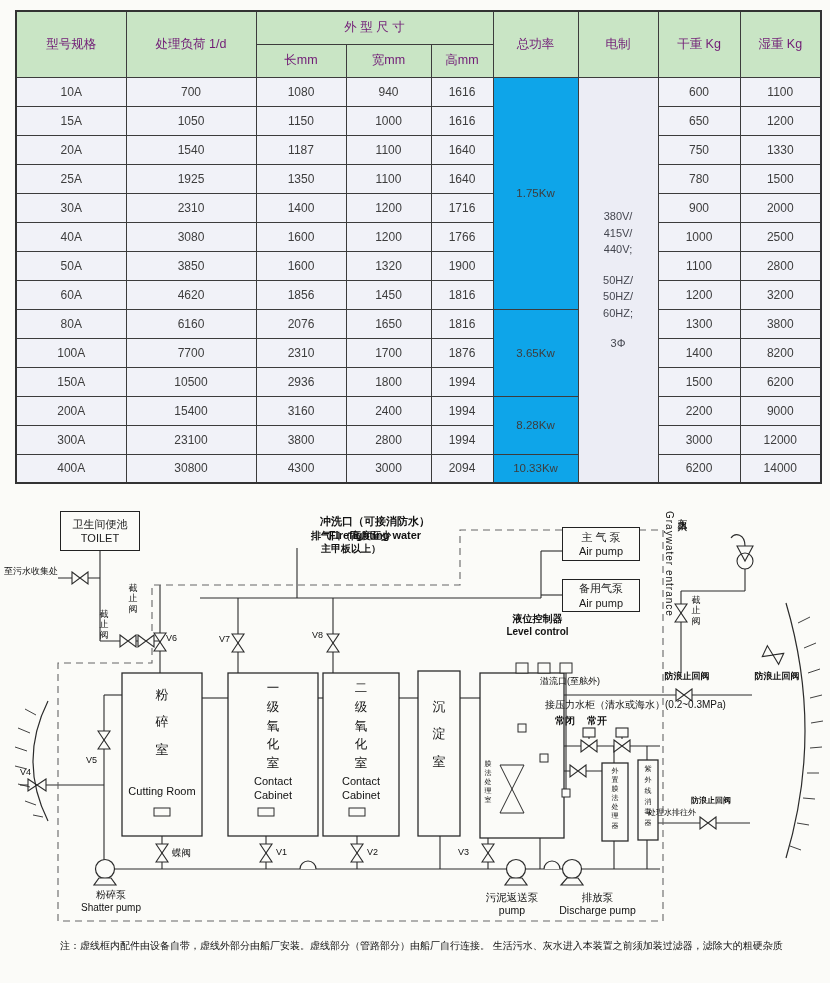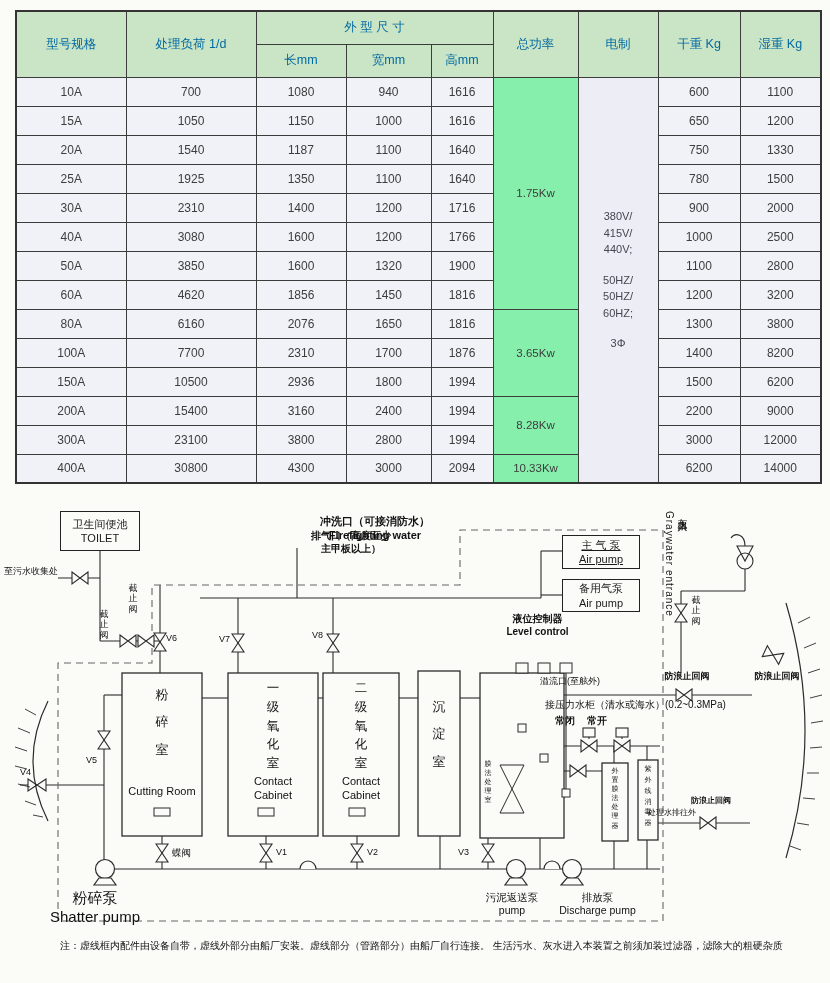--- a/index.html
+++ b/index.html
@@ -3,25 +3,25 @@
 <meta charset="utf-8">
 <style>
   html,body{margin:0;padding:0;background:#e8e8e4;}
   .page{width:830px;height:983px;background:#fbfbf8;position:relative;overflow:hidden;
         font-family:"Liberation Sans","DejaVu Sans",sans-serif;color:#1a1a1a;margin:0 auto;}
   
   table.spec{border-collapse:collapse;position:absolute;left:15px;top:10px;width:805px;
              table-layout:fixed;border:2px solid #333;}
   .spec th,.spec td{border:1px solid #3c3c3c;text-align:center;vertical-align:middle;
              padding:0;font-size:12px;overflow:hidden;}
-  .spec thead th{background:#c9e5c5;font-weight:500;color:#0369a1;font-size:12.5px;}
+  .spec thead th{background:#c9e5c5;font-weight:500;color:#701a75;font-size:12.5px;}
   .spec thead tr{height:33px;}
   .spec tbody tr{height:29px;}
   .spec tbody td{background:#f1f2f8;color:#3d3d3d;}
-  .spec td.power{background:#86efac;font-size:11.5px;}
+  .spec td.power{background:#0ea5e9;font-size:11.5px;}
   .spec td.electric{background:#ecedf5;font-size:11px;color:#44464f;}
   .electric .el{white-space:pre-line;line-height:1.5;}
   .electric .gap{margin-bottom:14px;}
   
   .diagram{position:absolute;left:0;top:503px;width:830px;height:480px;padding-left:24px;}
   .diagram svg{position:absolute;left:0;top:0;}
   .lbl{position:absolute;white-space:pre-line;text-align:center;font-size:10px;
        line-height:1.25;color:#111;}
   .box{position:absolute;border:1.5px solid #222;display:flex;flex-direction:column;
        align-items:center;justify-content:center;white-space:pre-line;text-align:center;
@@ -355,21 +355,21 @@
 阀</div>
     <div class="lbl" style="left:166px;top:130px;font-size:9px;">V6</div>
     <div class="lbl" style="left:219px;top:131px;font-size:9px;">V7</div>
     <div class="lbl" style="left:312px;top:127px;font-size:9px;">V8</div>
     <div class="lbl" style="left:86px;top:228px;font-size:9px;margin-top:24px;">V5</div>
     <div class="lbl" style="left:20px;top:264px;font-size:9px;">V4</div>
     <div class="lbl" style="left:172px;top:344px;font-size:9.5px;">蝶阀</div>
     <div class="lbl" style="left:276px;top:344px;font-size:9px;">V1</div>
     <div class="lbl" style="left:367px;top:344px;font-size:9px;">V2</div>
     <div class="lbl" style="left:458px;top:344px;font-size:9px;">V3</div>
-    <div class="box" style="left:562px;top:32px;width:76px;height:32px;text-decoration:underline;">主 气 泵
+    <div class="box" style="left:562px;top:24px;width:76px;height:32px;">主 气 泵
 Air pump</div>
     <div class="box" style="left:562px;top:76px;width:76px;height:31px;">备用气泵
 Air pump</div>
     <div class="vtext" style="left:664px;top:8px;height:225px;">灰水入口
 Graywater entrance</div>
     <div class="lbl" style="left:490px;top:110px;width:95px;font-weight:600;">液位控制器
 Level control</div>
     <div class="lbl" style="left:540px;top:173px;width:110px;font-size:9px;text-align:left;">溢流口(至舷外)</div>
     <div class="lbl" style="left:545px;top:196px;width:220px;font-size:10px;text-align:left;">接压力水柜（清水或海水）(0.2~0.3MPa)</div>
     <div class="lbl" style="left:552px;top:212px;width:26px;font-weight:600;">常闭</div>
@@ -410,21 +410,21 @@
     <div class="lbl tiny" style="left:639px;top:261px;width:18px;line-height:1.55;">紫
 外
 线
 消
 毒
 器</div>
     <div class="lbl" style="left:646px;top:305px;width:52px;font-size:8px;">处理水排往外</div>
     <div class="lbl" style="left:656px;top:168px;width:62px;font-size:9px;font-weight:600;">防浪止回阀</div>
     <div class="lbl" style="left:746px;top:168px;width:62px;font-size:9px;font-weight:600;">防浪止回阀</div>
     <div class="lbl" style="left:684px;top:293px;width:54px;font-size:8px;font-weight:600;">防浪止回阀</div>
-    <div class="lbl" style="left:40px;top:386px;width:110px;font-size:15px;text-align:center;">粉碎泵
+    <div class="lbl" style="left:56px;top:386px;width:110px;font-size:10px;text-align:center;">粉碎泵
 Shatter pump</div>
     <div class="lbl" style="left:476px;top:388px;width:72px;font-size:10.5px;">污泥返送泵
 pump</div>
     <div class="lbl" style="left:550px;top:388px;width:95px;font-size:10.5px;">排放泵
 Discharge pump</div>
 
 
     <div class="lbl" style="left:60px;top:437px;width:748px;text-align:left;font-size:10px;">注：虚线框内配件由设备自带，虚线外部分由船厂安装。虚线部分（管路部分）由船厂自行连接。  生活污水、灰水进入本装置之前须加装过滤器，滤除大的粗硬杂质</div>
   </div>
 </div>

